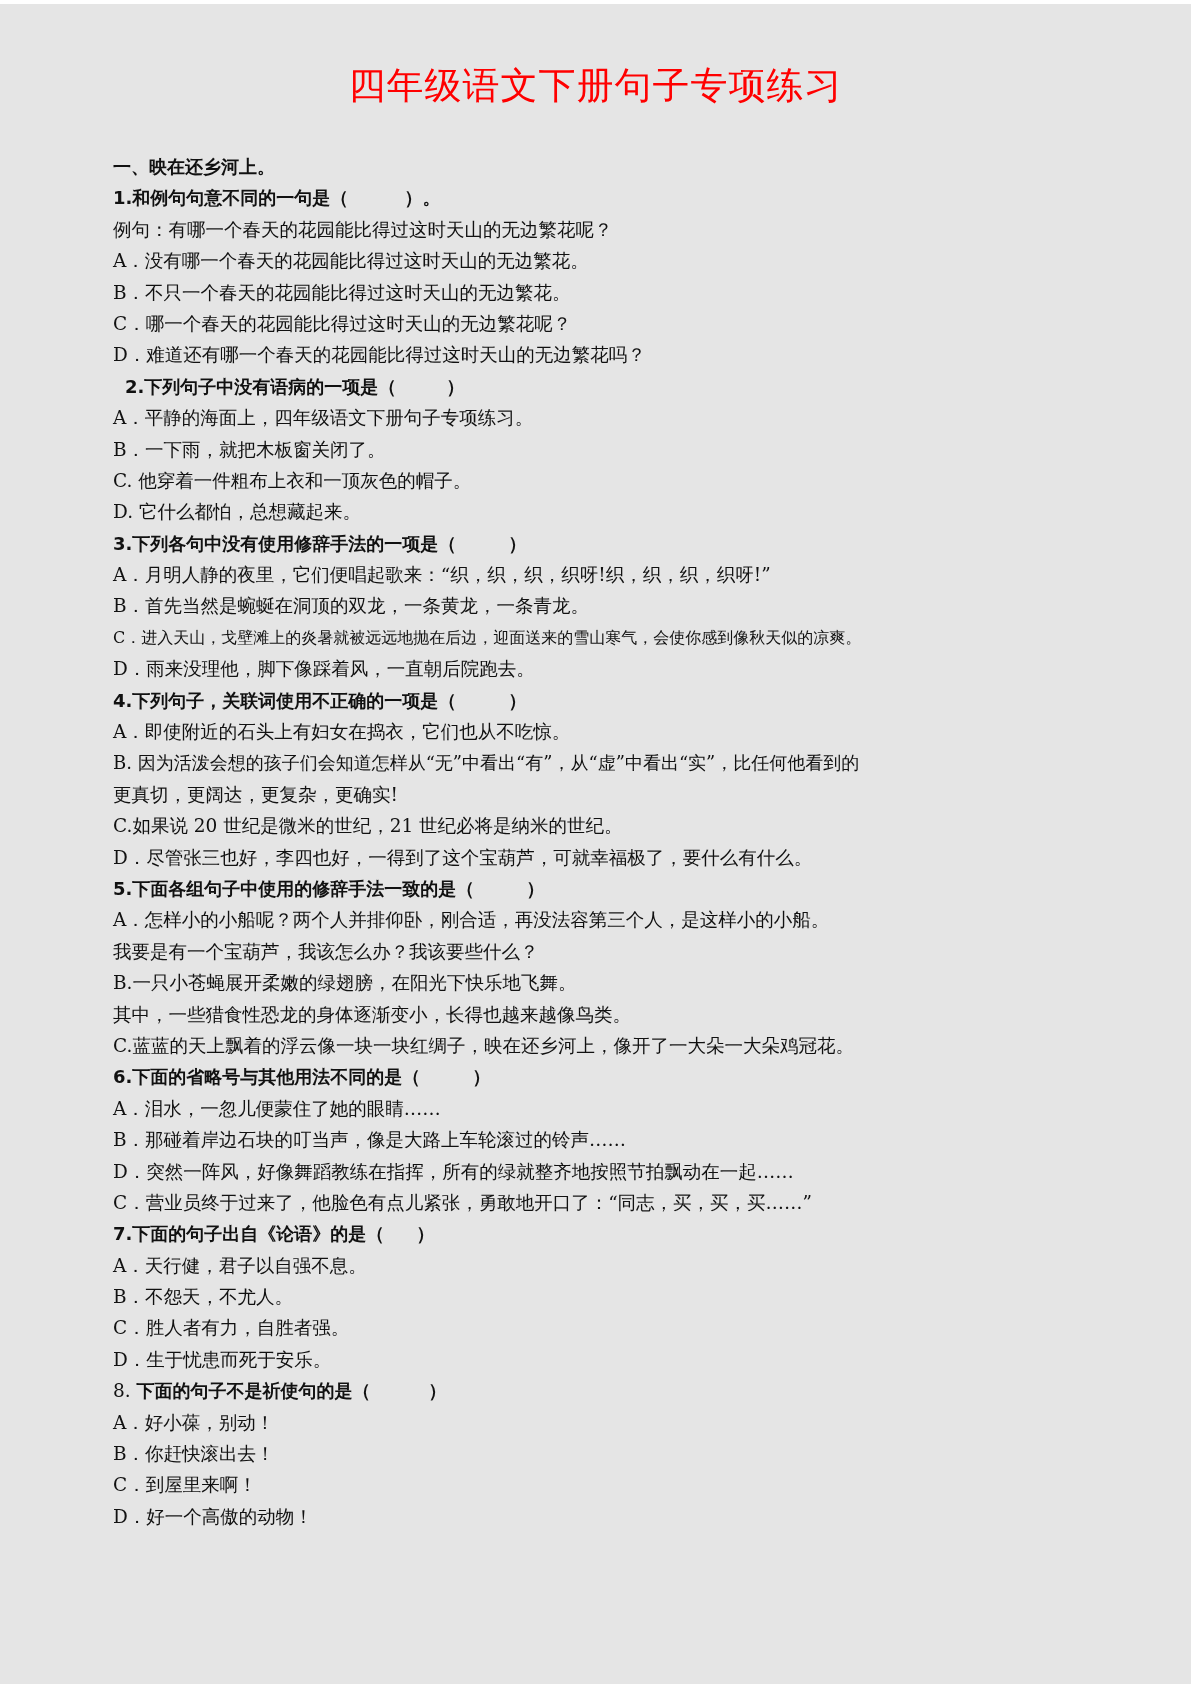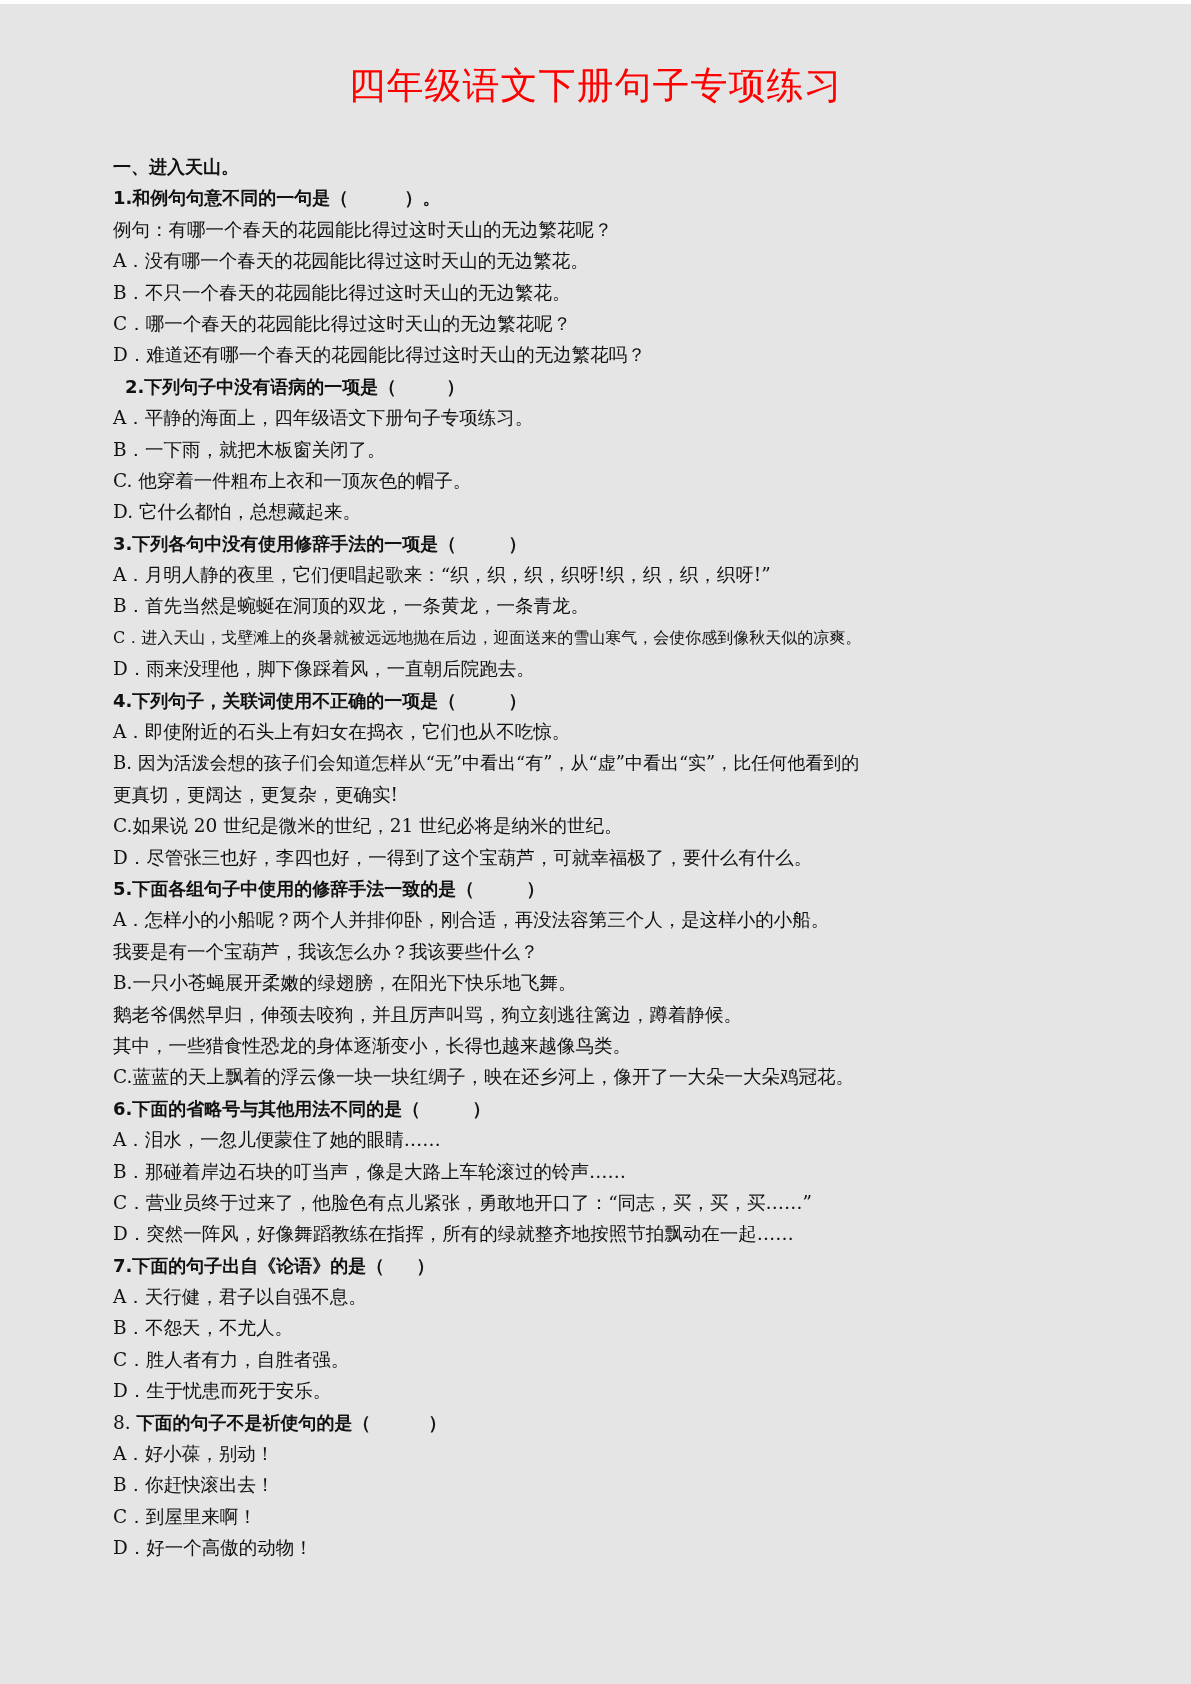--- a/index.html
+++ b/index.html
@@ -20,21 +20,21 @@
   .indent { padding-left: 12px; }
   .blank { display: inline-block; }
 </style>
 </head>
 <body>
 
 <div class="page">
   <div class="title">四年级语文下册句子专项练习</div>
 
   <div class="content">
-    <div class="line bold">一、进入天山。</div>
+    <div class="line bold">一、映在还乡河上。</div>
 
     <div class="line bold"><span>1.和例句句意不同的一句是（</span><span class="blank" style="width:56px"></span><span>）。</span></div>
     <div class="line">例句：有哪一个春天的花园能比得过这时天山的无边繁花呢？</div>
     <div class="line">A．没有哪一个春天的花园能比得过这时天山的无边繁花。</div>
     <div class="line">B．不只一个春天的花园能比得过这时天山的无边繁花。</div>
     <div class="line">C．哪一个春天的花园能比得过这时天山的无边繁花呢？</div>
     <div class="line">D．难道还有哪一个春天的花园能比得过这时天山的无边繁花吗？</div>
 
     <div class="line bold indent"><span>2.下列句子中没有语病的一项是（</span><span class="blank" style="width:50px"></span><span>）</span></div>
     <div class="line">A．平静的海面上，四年级语文下册句子专项练习。</div>
@@ -52,29 +52,28 @@
     <div class="line">A．即使附近的石头上有妇女在捣衣，它们也从不吃惊。</div>
     <div class="line" style="font-size:18px">B. 因为活泼会想的孩子们会知道怎样从“无”中看出“有”，从“虚”中看出“实”，比任何他看到的</div>
     <div class="line">更真切，更阔达，更复杂，更确实!</div>
     <div class="line">C.如果说 20 世纪是微米的世纪，21 世纪必将是纳米的世纪。</div>
     <div class="line">D．尽管张三也好，李四也好，一得到了这个宝葫芦，可就幸福极了，要什么有什么。</div>
 
     <div class="line bold"><span>5.下面各组句子中使用的修辞手法一致的是（</span><span class="blank" style="width:52px"></span><span>）</span></div>
     <div class="line">A．怎样小的小船呢？两个人并排仰卧，刚合适，再没法容第三个人，是这样小的小船。</div>
     <div class="line">我要是有一个宝葫芦，我该怎么办？我该要些什么？</div>
     <div class="line">B.一只小苍蝇展开柔嫩的绿翅膀，在阳光下快乐地飞舞。</div>
-    <div class="line">鹅老爷偶然早归，伸颈去咬狗，并且厉声叫骂，狗立刻逃往篱边，蹲着静候。</div>
     <div class="line">其中，一些猎食性恐龙的身体逐渐变小，长得也越来越像鸟类。</div>
     <div class="line">C.蓝蓝的天上飘着的浮云像一块一块红绸子，映在还乡河上，像开了一大朵一大朵鸡冠花。</div>
 
     <div class="line bold"><span>6.下面的省略号与其他用法不同的是（</span><span class="blank" style="width:52px"></span><span>）</span></div>
     <div class="line">A．泪水，一忽儿便蒙住了她的眼睛……</div>
     <div class="line">B．那碰着岸边石块的叮当声，像是大路上车轮滚过的铃声……</div>
+    <div class="line">D．突然一阵风，好像舞蹈教练在指挥，所有的绿就整齐地按照节拍飘动在一起……</div>
     <div class="line">C．营业员终于过来了，他脸色有点儿紧张，勇敢地开口了：“同志，买，买，买……”</div>
-    <div class="line">D．突然一阵风，好像舞蹈教练在指挥，所有的绿就整齐地按照节拍飘动在一起……</div>
 
     <div class="line bold"><span>7.下面的句子出自《论语》的是（</span><span class="blank" style="width:32px"></span><span>）</span></div>
     <div class="line">A．天行健，君子以自强不息。</div>
     <div class="line">B．不怨天，不尤人。</div>
     <div class="line">C．胜人者有力，自胜者强。</div>
     <div class="line">D．生于忧患而死于安乐。</div>
 
     <div class="line"><span>8. </span><span class="bold">下面的句子不是祈使句的是（</span><span class="blank" style="width:58px"></span><span class="bold">）</span></div>
     <div class="line">A．好小葆，别动！</div>
     <div class="line">B．你赶快滚出去！</div>

